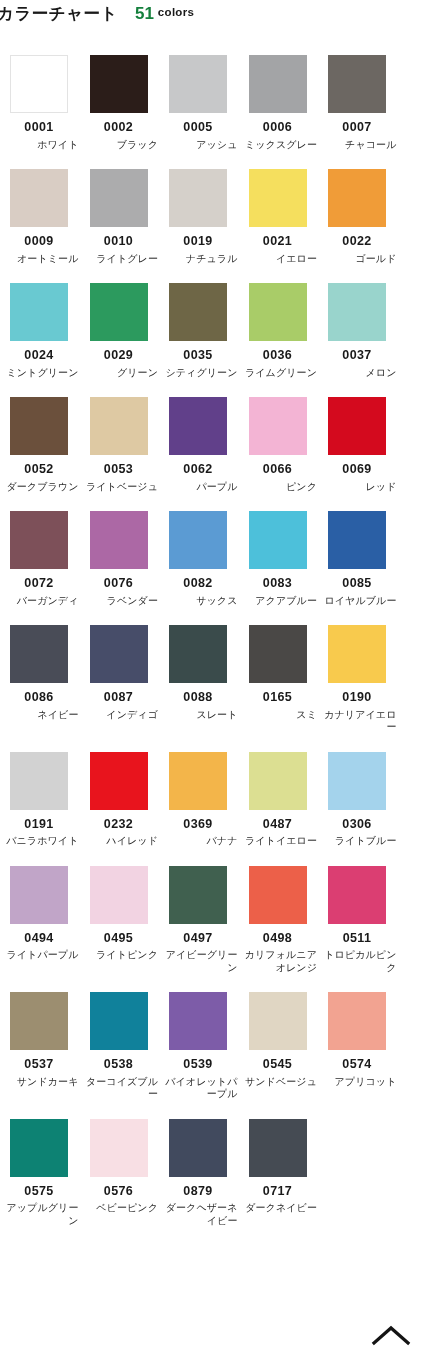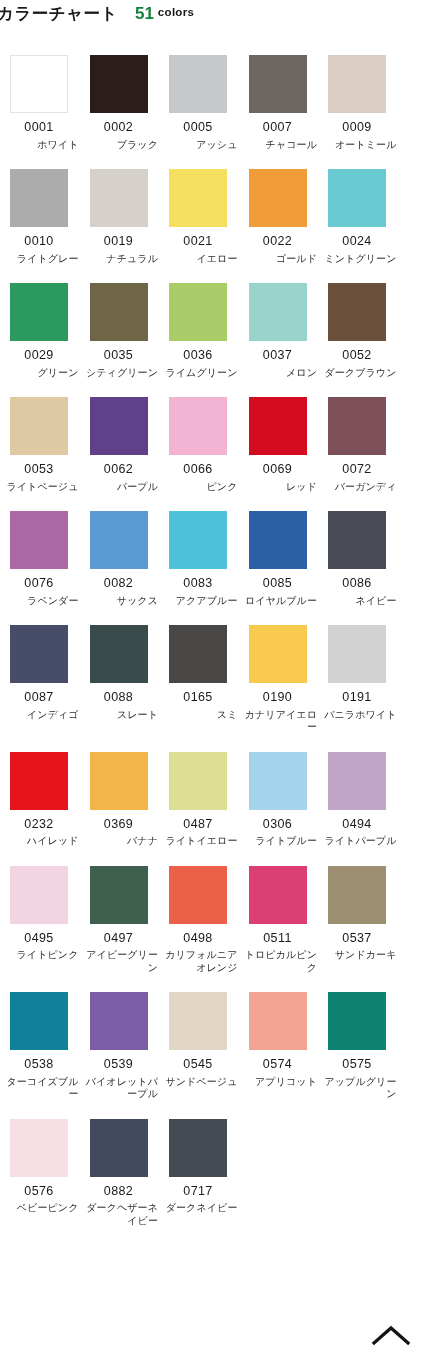--- a/index.html
+++ b/index.html
@@ -75,21 +75,21 @@
     display: block;
   }
   .swatch-chip.is-white {
     box-shadow: inset 0 0 0 1px #e3e3e3;
   }
   .swatch-code {
     width: 58px;
     margin-top: 8px;
     text-align: center;
     font-size: 12.5px;
-    font-weight: 400;
+    font-weight: 700;
     letter-spacing: 0.4px;
     color: #1a1a1a;
     line-height: 1;
   }
   .swatch-name {
     width: 79.5px;
     margin-top: 5px;
     margin-left: -11px;
     text-align: right;
     font-size: 10px;
@@ -136,20 +136,25 @@
       <span class="swatch-chip" style="background-color: rgb(43, 29, 25);"></span>
       <span class="swatch-code">0002</span>
       <span class="swatch-name">ブラック</span>
     </div>
     <div class="swatch-cell">
       <span class="swatch-chip" style="background-color: rgb(199, 200, 201);"></span>
       <span class="swatch-code">0005</span>
       <span class="swatch-name">アッシュ</span>
     </div>
     <div class="swatch-cell">
+      <span class="swatch-chip" style="background-color: rgb(163, 164, 166);"></span>
+      <span class="swatch-code">0006</span>
+      <span class="swatch-name">ミックスグレー</span>
+    </div>
+    <div class="swatch-cell">
       <span class="swatch-chip" style="background-color: rgb(108, 103, 98);"></span>
       <span class="swatch-code">0007</span>
       <span class="swatch-name">チャコール</span>
     </div>
     <div class="swatch-cell">
       <span class="swatch-chip" style="background-color: rgb(217, 205, 196);"></span>
       <span class="swatch-code">0009</span>
       <span class="swatch-name">オートミール</span>
     </div>
     <div class="swatch-cell">
@@ -352,21 +357,21 @@
       <span class="swatch-code">0575</span>
       <span class="swatch-name">アップルグリーン</span>
     </div>
     <div class="swatch-cell">
       <span class="swatch-chip" style="background-color: rgb(248, 223, 228);"></span>
       <span class="swatch-code">0576</span>
       <span class="swatch-name">ベビーピンク</span>
     </div>
     <div class="swatch-cell">
       <span class="swatch-chip" style="background-color: rgb(65, 74, 94);"></span>
-      <span class="swatch-code">0882</span>
+      <span class="swatch-code">0879</span>
       <span class="swatch-name">ダークヘザーネイビー</span>
     </div>
     <div class="swatch-cell">
       <span class="swatch-chip" style="background-color: rgb(69, 75, 83);"></span>
       <span class="swatch-code">0717</span>
       <span class="swatch-name">ダークネイビー</span>
     </div>
   </div>
 
 <button class="back-to-top">

